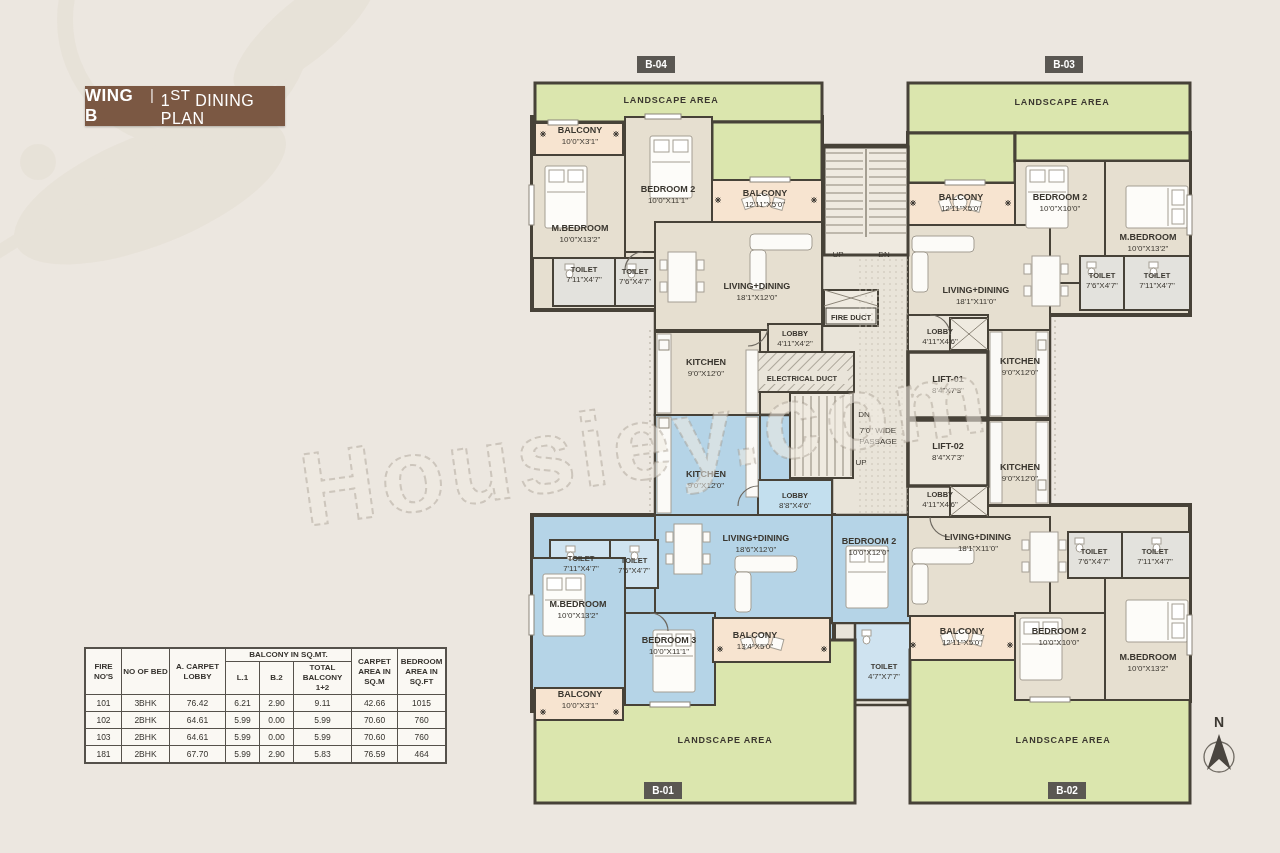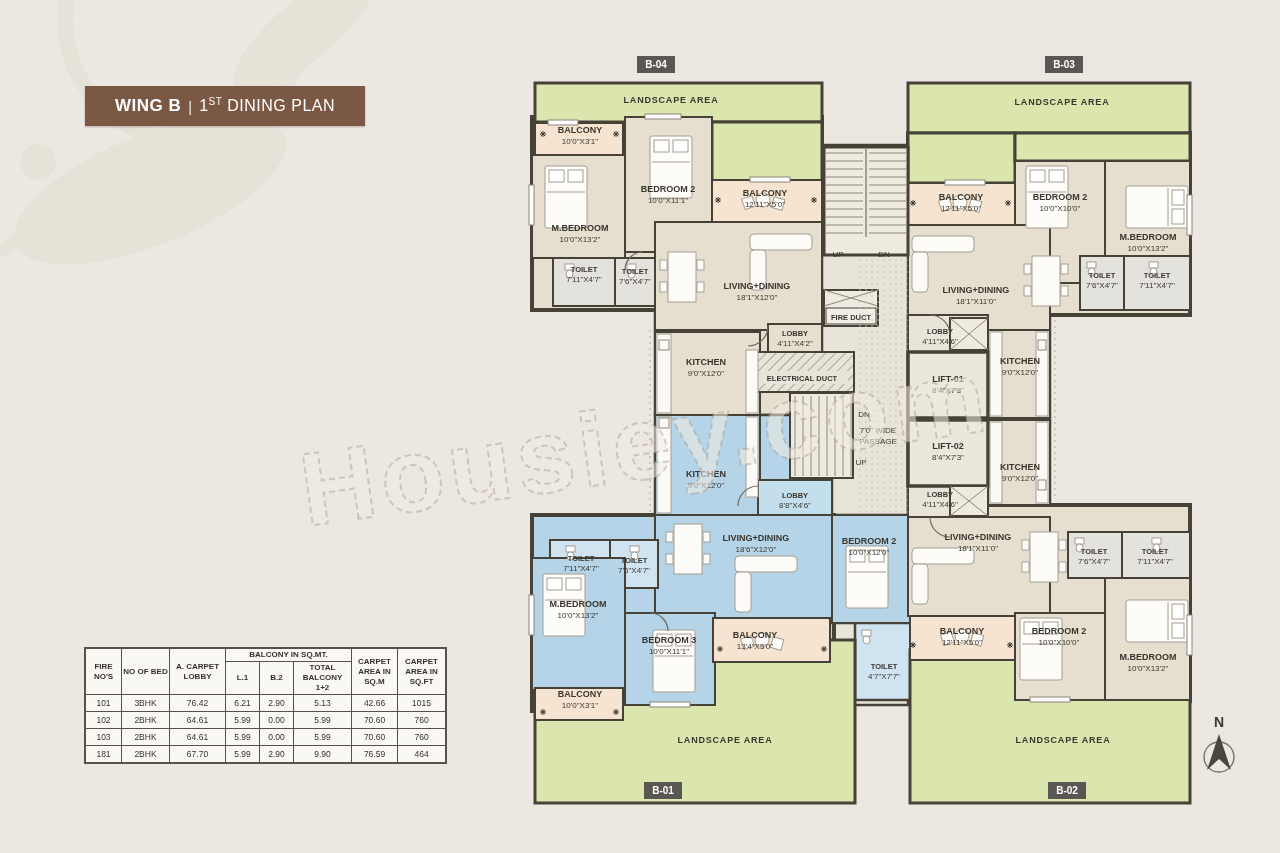--- a/index.html
+++ b/index.html
@@ -10,27 +10,27 @@
   .rn{font-size:9px;font-weight:700;}
   .rd{font-size:8px;}
   .ls{font-size:9px;font-weight:700;letter-spacing:.8px;}
   .sm{font-size:7.5px;font-weight:700;}
   .badge-t{font-size:10px;font-weight:700;fill:#ffffff;}
   .wm{font-size:104px;font-weight:700;letter-spacing:5px;
       fill:rgba(240,235,226,0.55);stroke:rgba(152,143,128,0.38);
       stroke-width:2;stroke-dasharray:6 4;}
   .compass-n{font-size:14px;font-weight:700;fill:#3c3832;}
   
-  .title-badge{position:absolute;left:85px;top:86px;width:280px;height:40px;
-      background:#7b5843;color:#fff;display:flex;align-items:center;justify-content:center;
+  .title-badge{position:absolute;left:85px;top:86px;width:200px;height:40px;
+      background:#7b5843;color:#fff;display:flex;align-items:flex-start;justify-content:center;
       box-shadow:0 1px 2px rgba(0,0,0,.25);} 
   .tb-bold{font-size:17px;font-weight:700;letter-spacing:.5px;}
   .tb-sep{font-size:15px;font-weight:300;margin:0 7px;opacity:.85;}
   .tb-light{font-size:16px;font-weight:400;letter-spacing:.5px;}
-  .tb-light sup{font-size:10px;}
+  .tb-light sup{font-size:15px;}
   
   .area-table{position:absolute;left:85px;top:648px;width:360px;border-collapse:collapse;
       background:#faf8f3;color:#36332e;table-layout:fixed;
       box-shadow:0 0 0 1px #55514b;}
   .area-table th,.area-table td{border:1px solid #55514b;text-align:center;vertical-align:middle;
       padding:1px 1px;font-size:8px;line-height:1.25;}
   .area-table th{font-weight:700;}
   .area-table td{height:14px;font-size:8.5px;}
 </style>
 </head>
@@ -406,36 +406,36 @@
         <col style="width:46px">
         <col style="width:48px">
   </colgroup>
   <thead>
     <tr>
       <th rowspan="2">FIRE NO'S</th>
       <th rowspan="2">NO OF BED</th>
       <th rowspan="2">A. CARPET LOBBY</th>
       <th colspan="3">BALCONY IN SQ.MT.</th>
       <th rowspan="2">CARPET AREA IN SQ.M</th>
-      <th rowspan="2">CARPET AREA IN SQ.FT</th>
+      <th rowspan="2">BEDROOM AREA IN SQ.FT</th>
     </tr>
     <tr>
       <th>L.1</th>
       <th>B.2</th>
       <th>TOTAL BALCONY 1+2</th>
     </tr>
   </thead>
   <tbody>
     <tr>
       <td>101</td>
           <td>3BHK</td>
           <td>76.42</td>
           <td>6.21</td>
           <td>2.90</td>
-          <td>5.13</td>
+          <td>9.11</td>
           <td>42.66</td>
           <td>1015</td>
     </tr>
     <tr>
       <td>102</td>
           <td>2BHK</td>
           <td>64.61</td>
           <td>5.99</td>
           <td>0.00</td>
           <td>5.99</td>
@@ -451,20 +451,20 @@
           <td>5.99</td>
           <td>70.60</td>
           <td>760</td>
     </tr>
     <tr>
       <td>181</td>
           <td>2BHK</td>
           <td>67.70</td>
           <td>5.99</td>
           <td>2.90</td>
-          <td>9.90</td>
+          <td>5.83</td>
           <td>76.59</td>
           <td>464</td>
     </tr>
   </tbody>
 </table>
 
 </div>
 
 </body></html>

